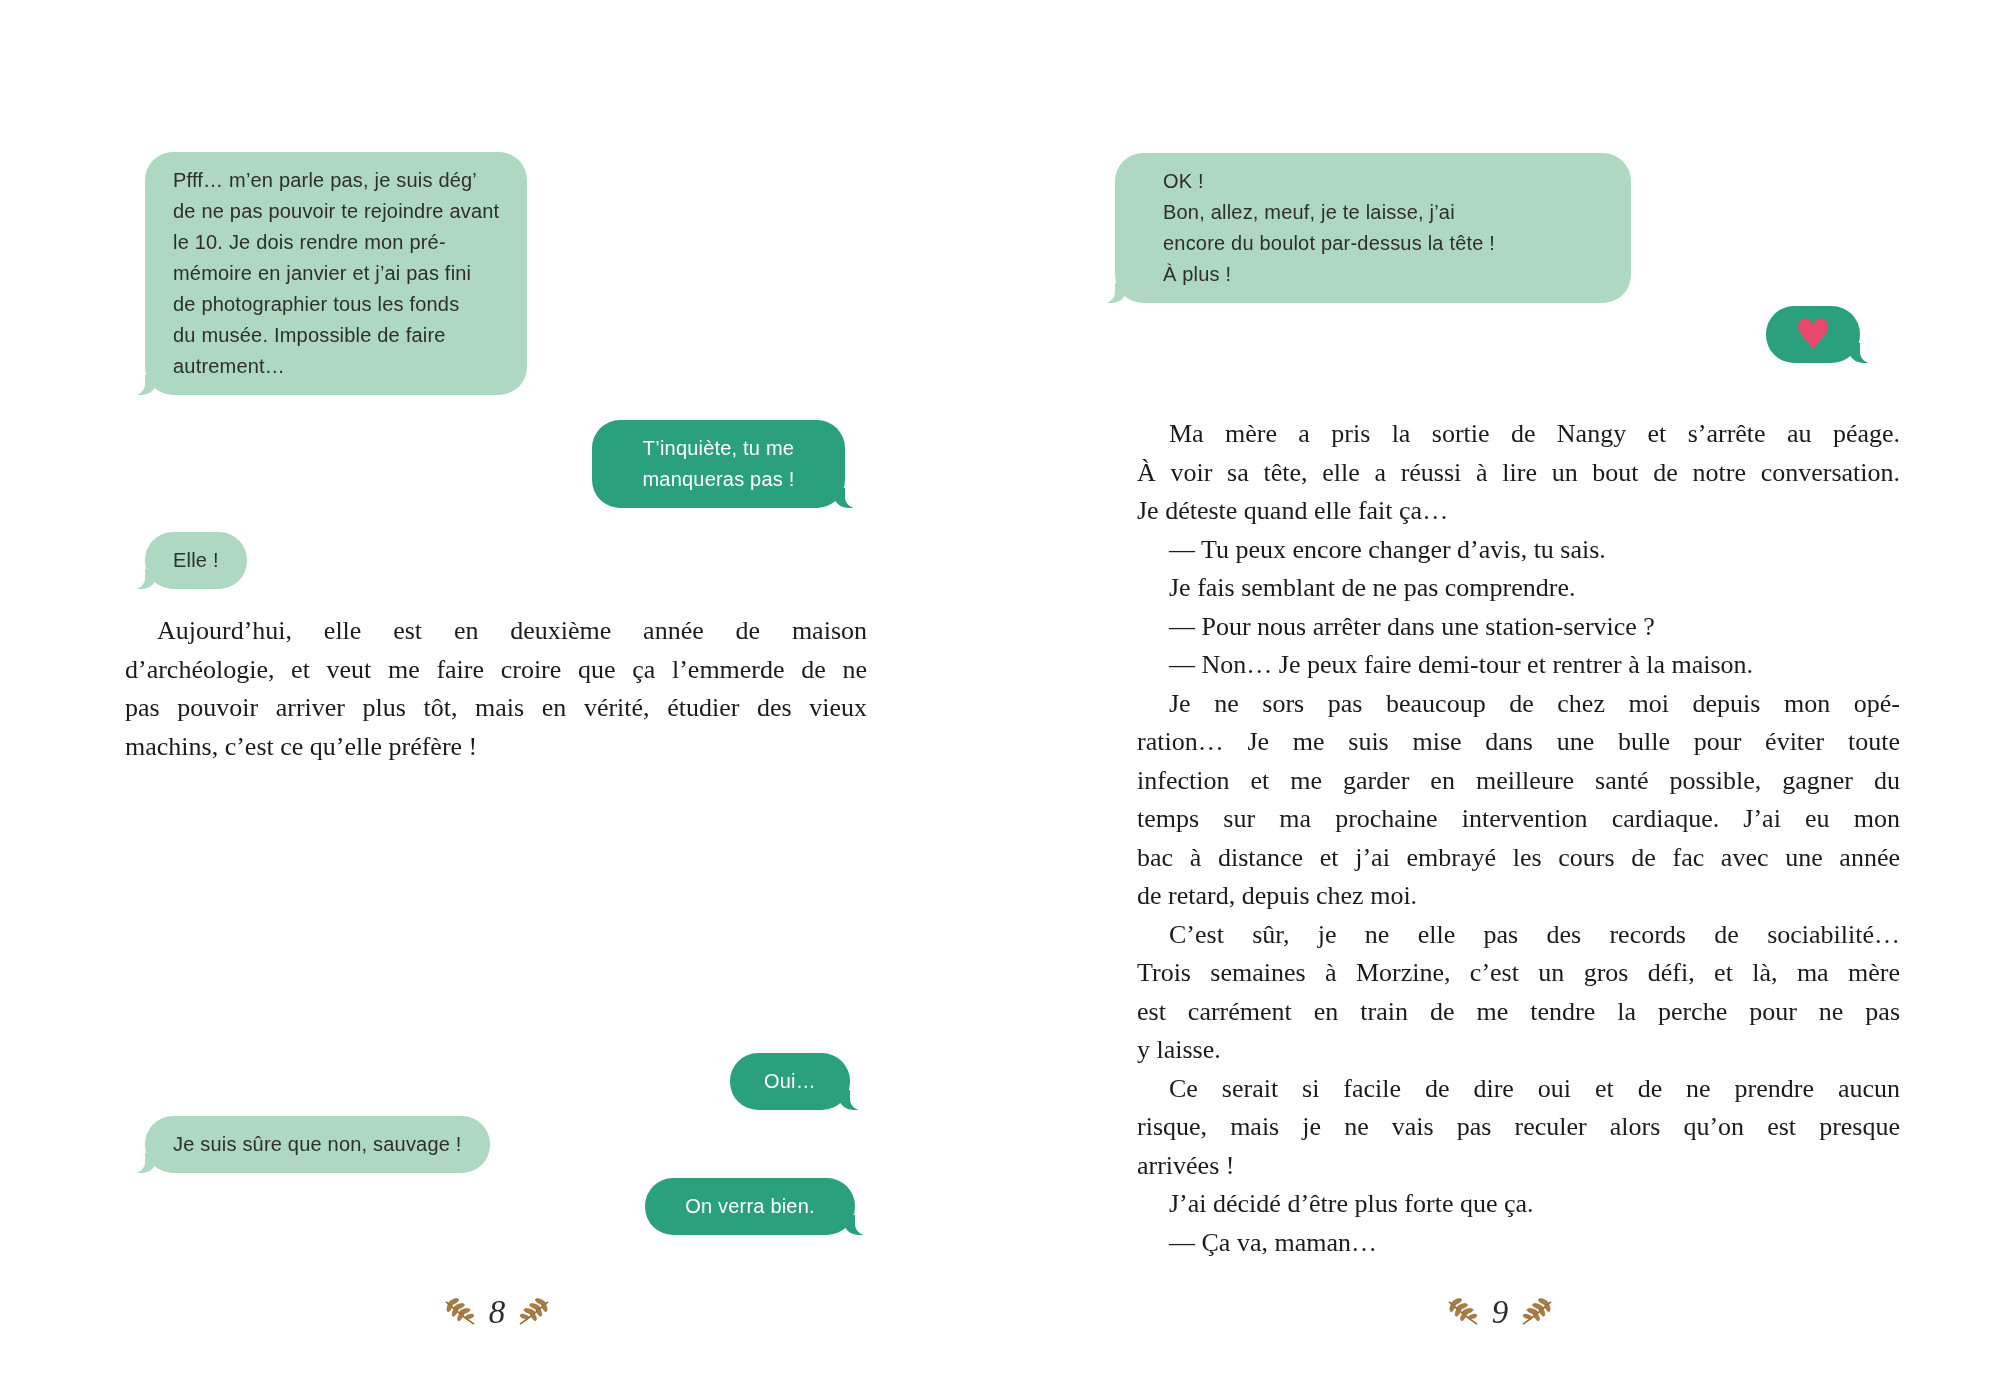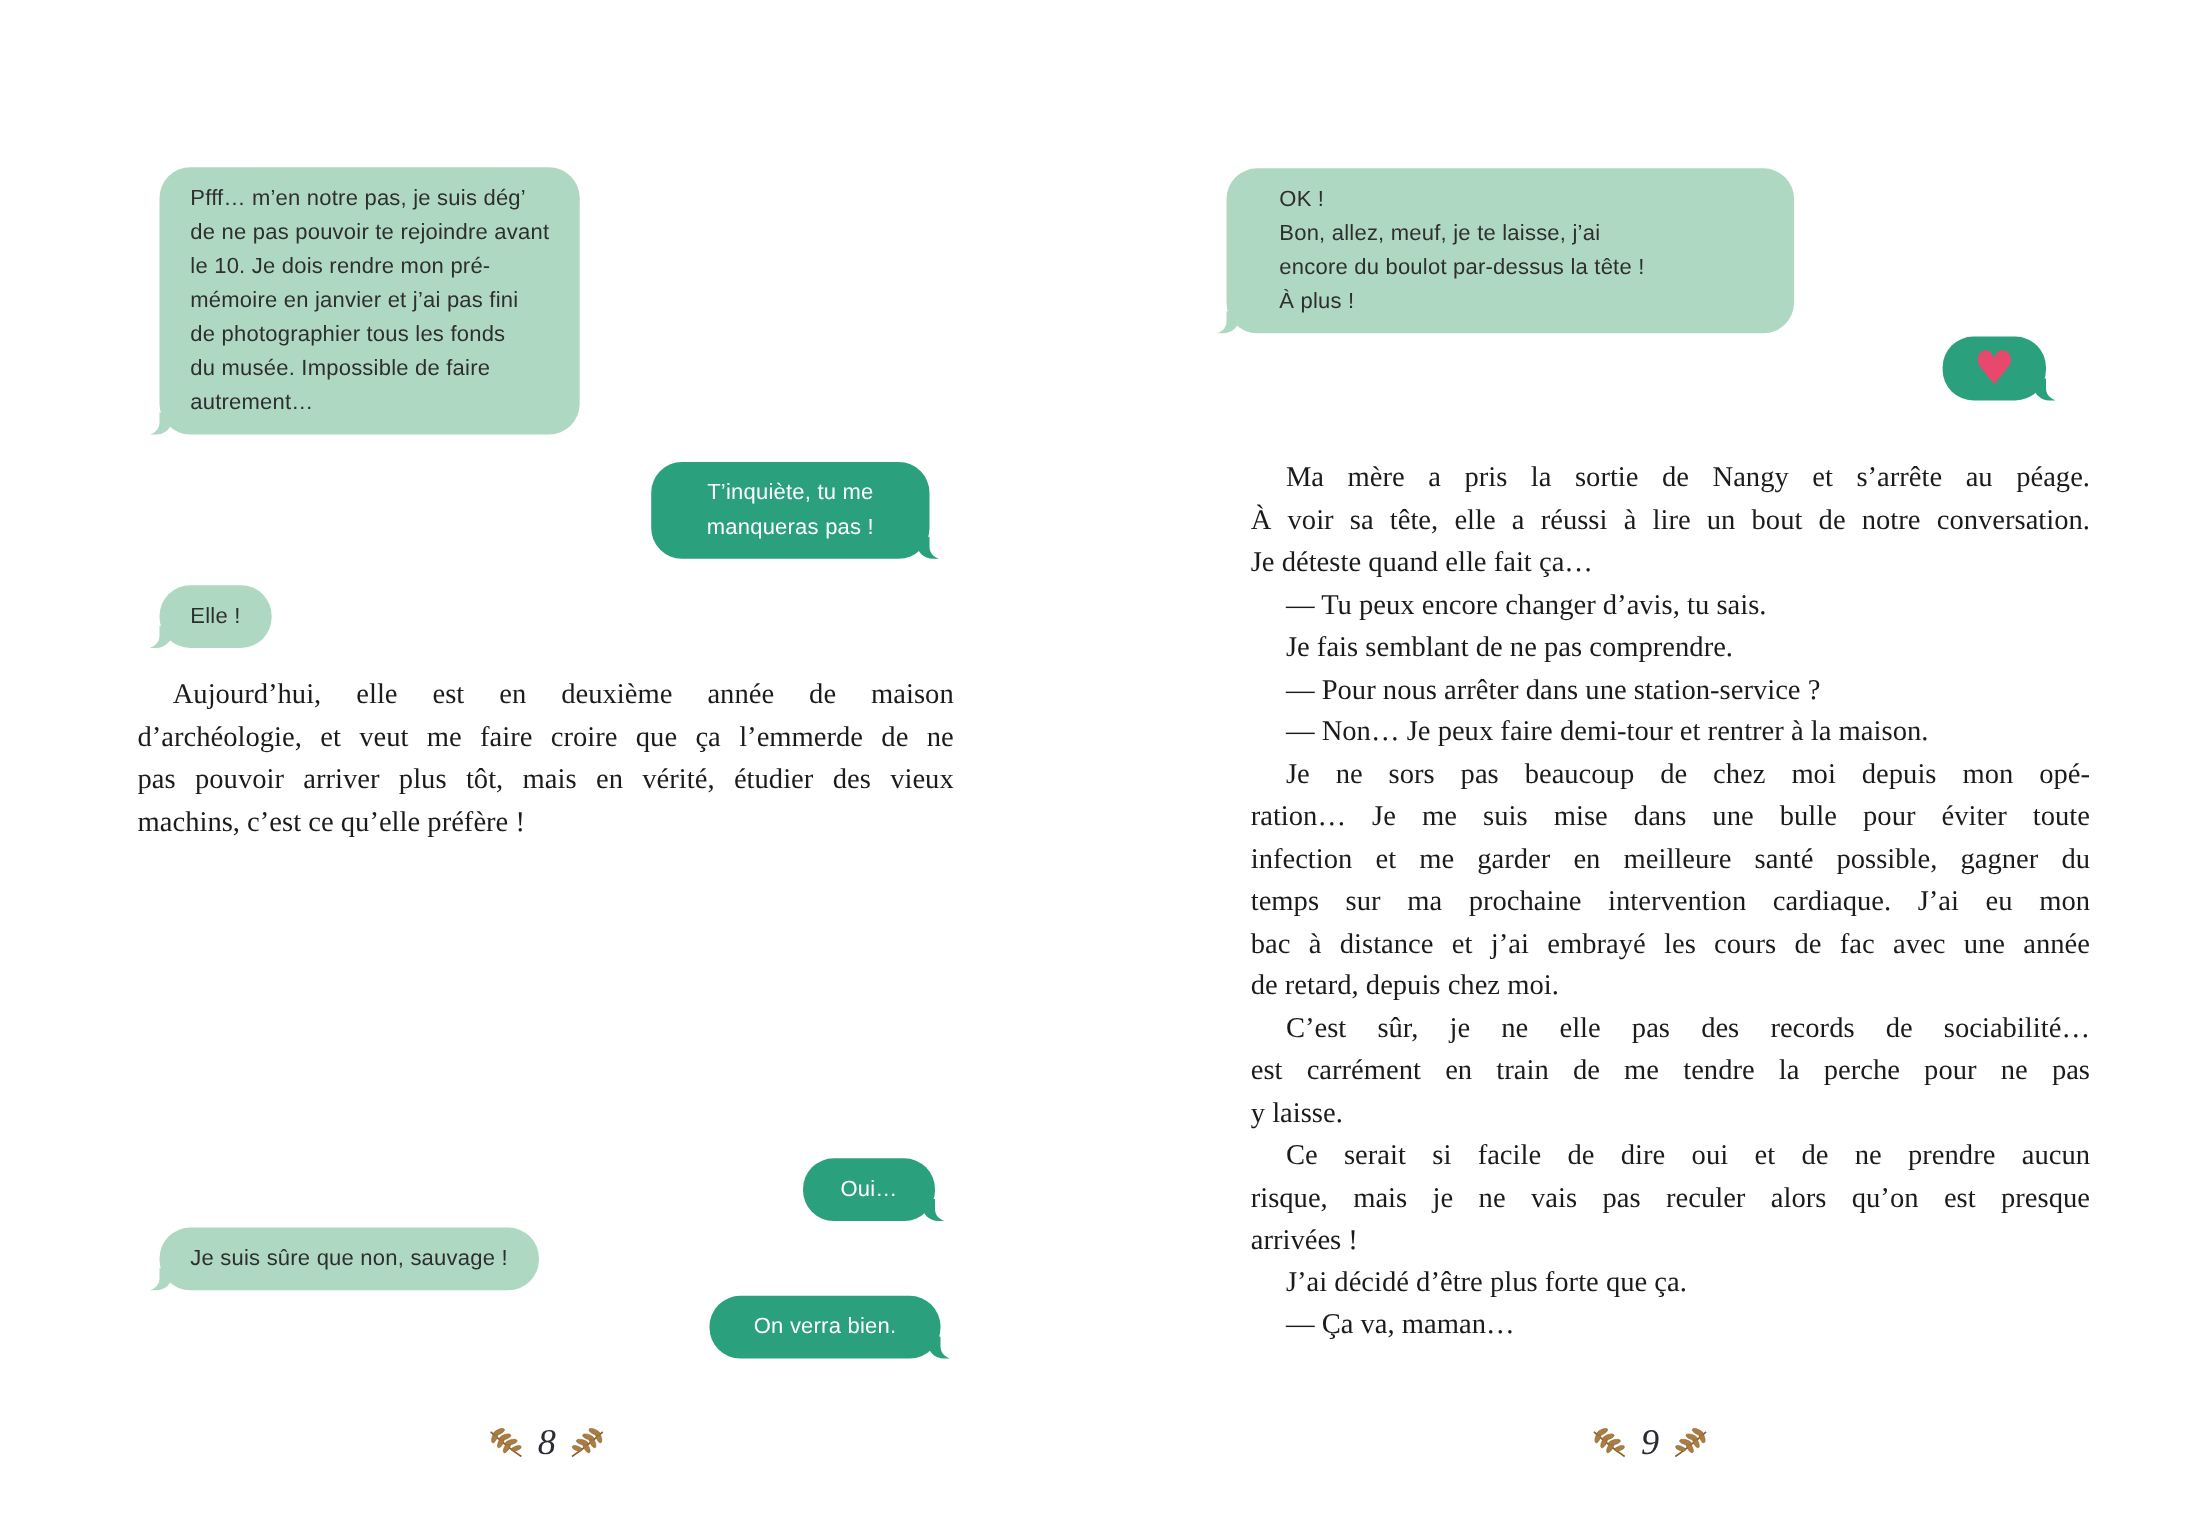--- a/index.html
+++ b/index.html
@@ -86,21 +86,21 @@
   .sprig-box { width: 34px; height: 28px; display: inline-block; }
   .sprig-box svg { width: 100%; height: 100%; }
   .sprig-box.mirror svg { transform: scaleX(-1); }
 </style>
 </head>
 <body>
 
 <div class="spread">
 
   <div class="bubble received" style="left:145px; top:152px;">
-    <div class="bl">Pfff… m’en notre pas, je suis dég’</div>
+    <div class="bl">Pfff… m’en parle pas, je suis dég’</div>
     <div class="bl">de ne pas pouvoir te rejoindre avant</div>
     <div class="bl">le 10. Je dois rendre mon pré-</div>
     <div class="bl">mémoire en janvier et j’ai pas fini</div>
     <div class="bl">de photographier tous les fonds</div>
     <div class="bl">du musée. Impossible de faire</div>
     <div class="bl">autrement…</div>
   </div>
 
   <div class="bubble sent" style="right:1155px; top:420px; width:197px;">
     <div class="bl">T’inquiète, tu me</div>
@@ -197,20 +197,21 @@
     <div class="para">
       <div class="ln ind">Je ne sors pas beaucoup de chez moi depuis mon opé-</div>
       <div class="ln">ration… Je me suis mise dans une bulle pour éviter toute</div>
       <div class="ln">infection et me garder en meilleure santé possible, gagner du</div>
       <div class="ln">temps sur ma prochaine intervention cardiaque. J’ai eu mon</div>
       <div class="ln">bac à distance et j’ai embrayé les cours de fac avec une année</div>
       <div class="ln end">de retard, depuis chez moi.</div>
     </div>
     <div class="para">
       <div class="ln ind">C’est sûr, je ne elle pas des records de sociabilité…</div>
+      <div class="ln">Trois semaines à Morzine, c’est un gros défi, et là, ma mère</div>
       <div class="ln">est carrément en train de me tendre la perche pour ne pas</div>
       <div class="ln end">y laisse.</div>
     </div>
     <div class="para">
       <div class="ln ind">Ce serait si facile de dire oui et de ne prendre aucun</div>
       <div class="ln">risque, mais je ne vais pas reculer alors qu’on est presque</div>
       <div class="ln end">arrivées !</div>
     </div>
     <div class="para">
       <div class="ln ind end">J’ai décidé d’être plus forte que ça.</div>

